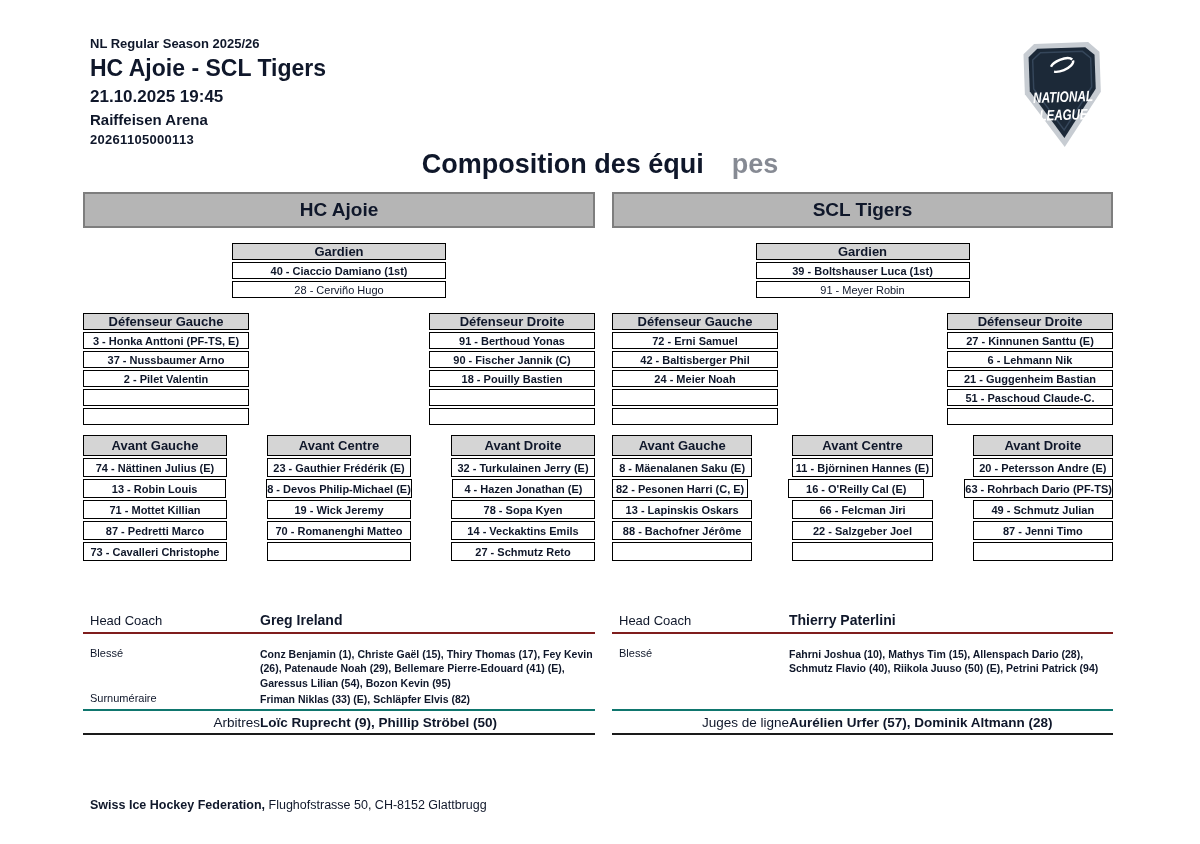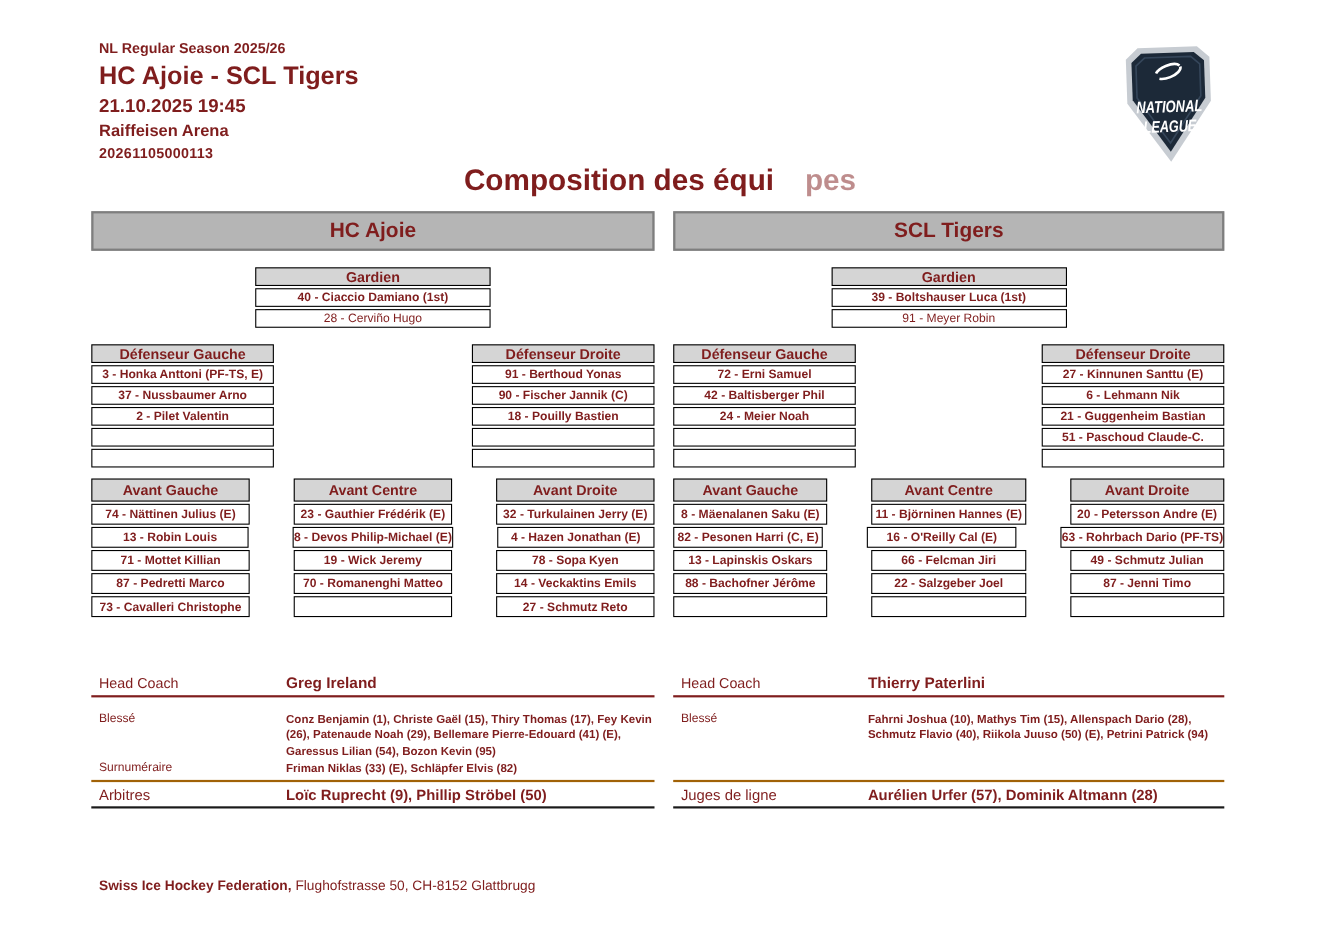--- a/index.html
+++ b/index.html
@@ -1,17 +1,17 @@
 <!DOCTYPE html>
 <html><head>
 <meta charset="utf-8">
 <style>
   html,body { margin:0; padding:0; background:#fff; }
   .page { position:relative; width:1200px; height:844px; background:#ffffff;
-          font-family:"Liberation Sans", sans-serif; color:#7f1d1d; overflow:hidden; }
+          font-family:"Liberation Sans", sans-serif; color:#0f172a; overflow:hidden; }
 
   
   .hdr { position:absolute; left:90px; top:36px; }
   .hdr .season  { font-size:13px; font-weight:bold; margin-bottom:4px; }
   .hdr .matchup { font-size:23px; font-weight:bold; margin:0 0 5px 0; }
   .hdr .dt      { font-size:17px; font-weight:bold; margin-bottom:4px; }
   .hdr .venue   { font-size:15px; font-weight:bold; margin-bottom:4px; }
   .hdr .gid     { font-size:13px; font-weight:bold; letter-spacing:.3px; }
 
   .logo { position:absolute; left:1022px; top:40px; transform:rotate(-2deg); }
@@ -57,21 +57,21 @@
 
   .staff { height:62px; padding-top:13px; }
   .staff-row { display:flex; align-items:flex-start; }
   .staff-row .lbl { width:177px; padding-left:7px; font-size:11px; box-sizing:border-box; flex:none; }
   .staff-row .val { font-size:10.5px; font-weight:bold; line-height:1.38; }
   .team.left  .staff-row .val { width:345px; }
   .team.right .staff-row .val { width:352px; }
   .staff-row.extra { margin-top:2px; }
 
   .officials { display:flex; align-items:center; height:22px;
-               border-top:2px solid #a16207; border-bottom:2px solid #1a1a1a; }
+               border-top:2px solid #0f766e; border-bottom:2px solid #1a1a1a;text-align:right; }
   .officials .lbl { width:177px; padding-left:7px; font-size:13.5px; box-sizing:border-box; }
   .officials .val { font-size:13.5px; font-weight:bold; }
 
   .footer { position:absolute; left:90px; top:798px; font-size:12.5px; }
   .footer .b { font-weight:bold; }
 </style>
 </head>
 <body>
 
 <div class="page">

